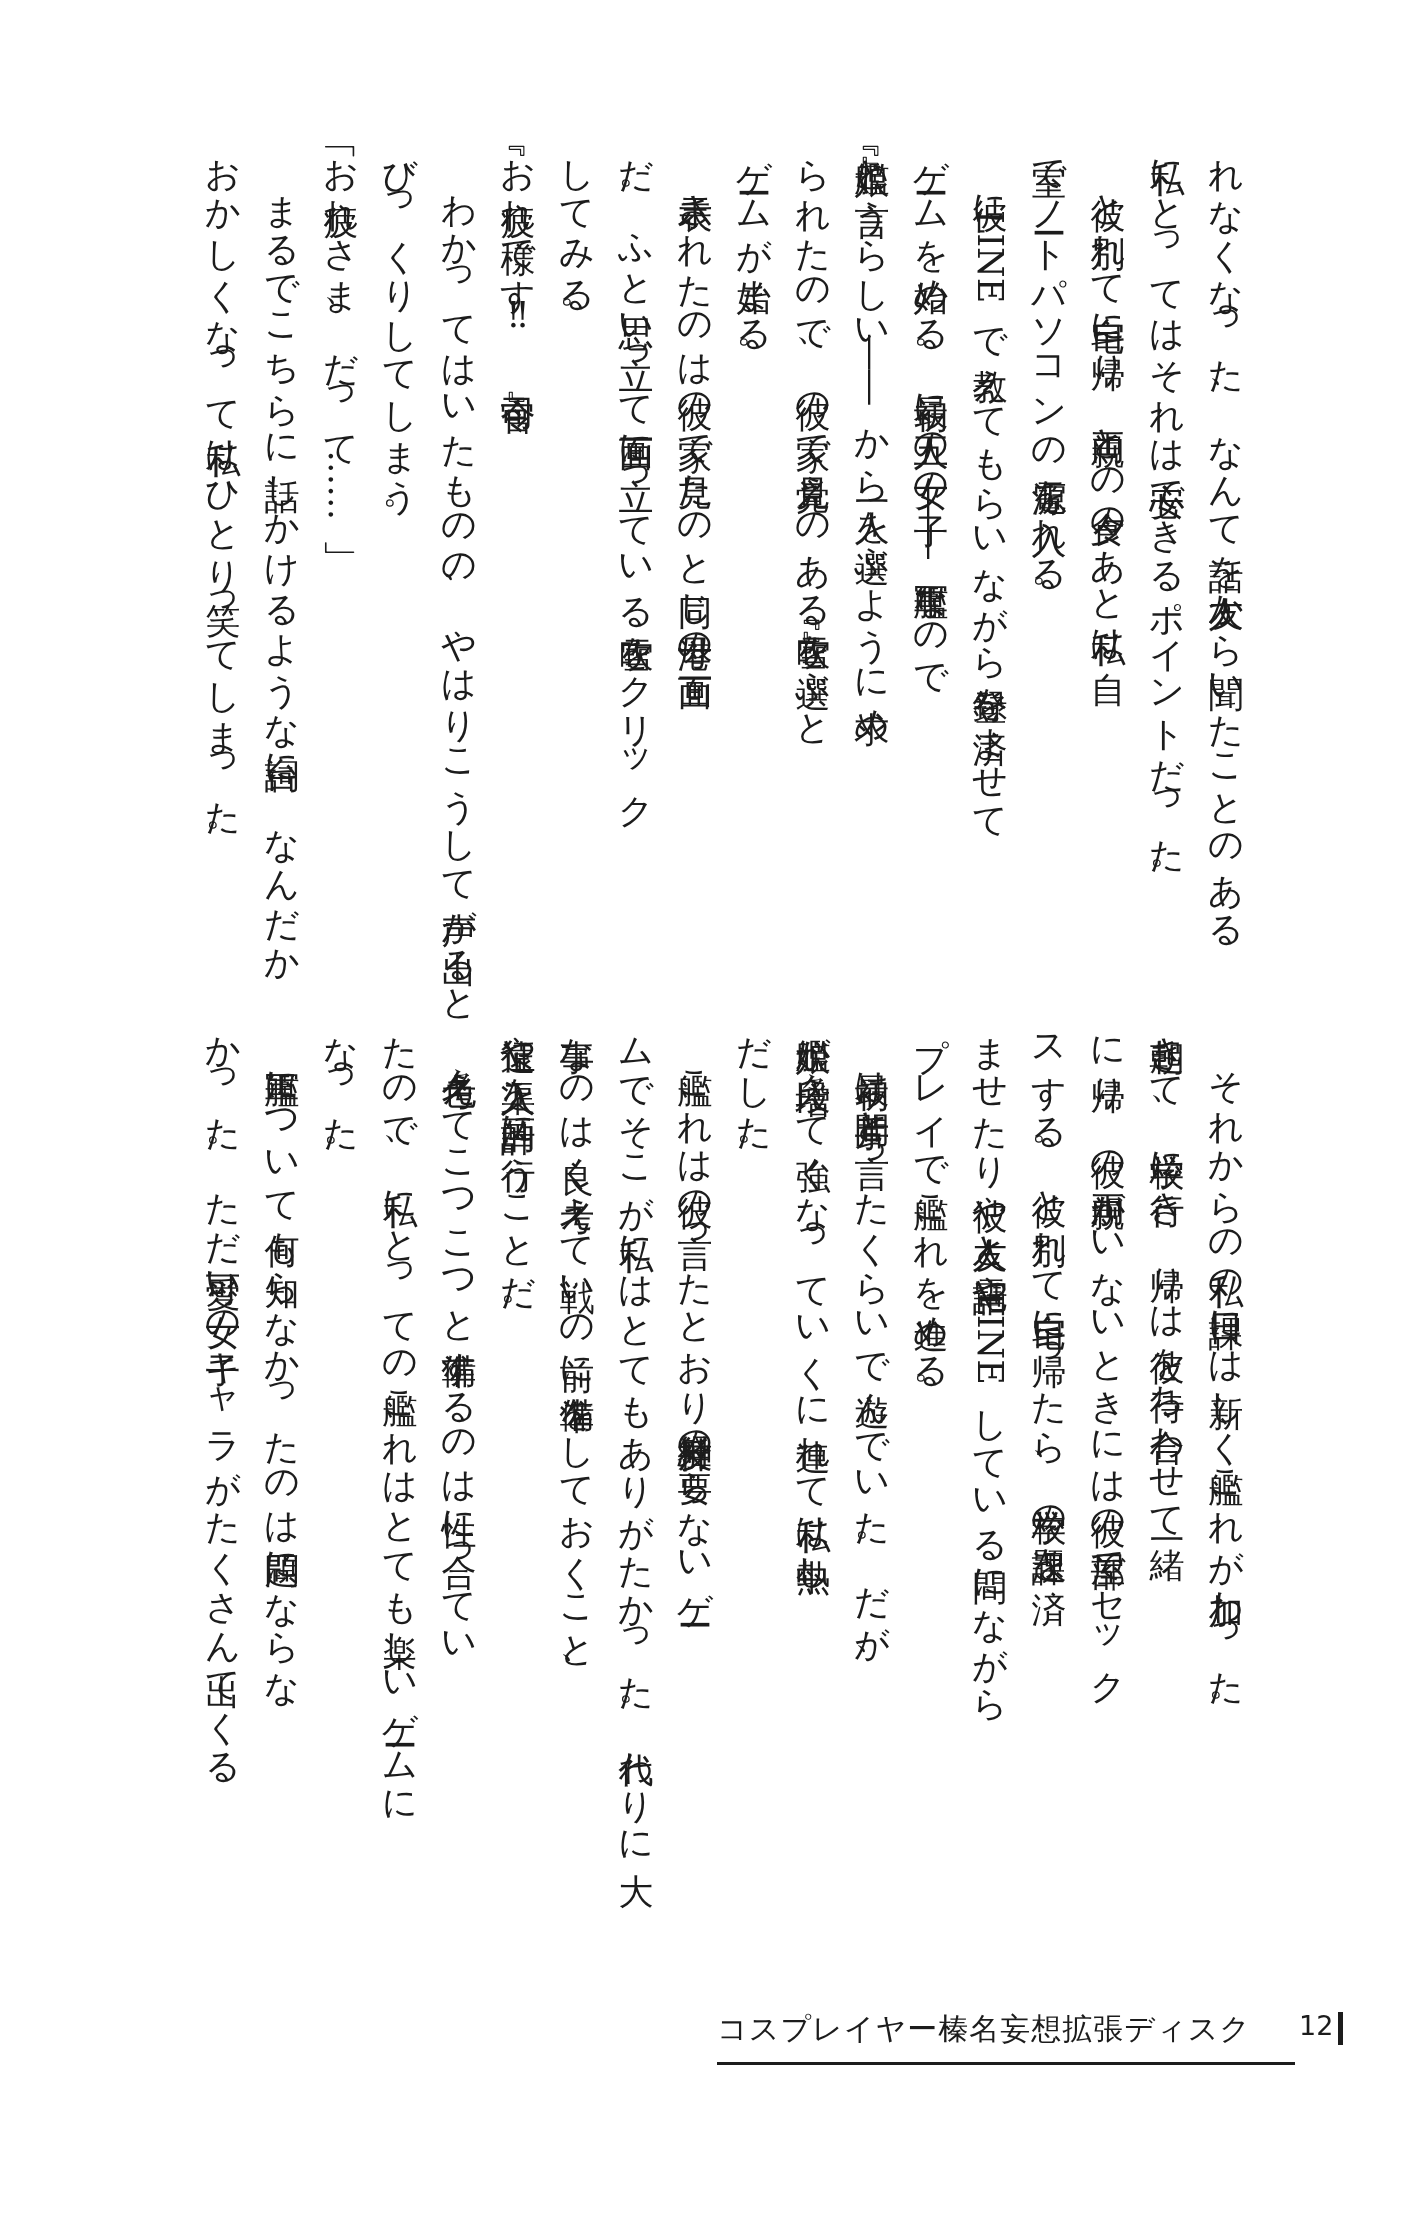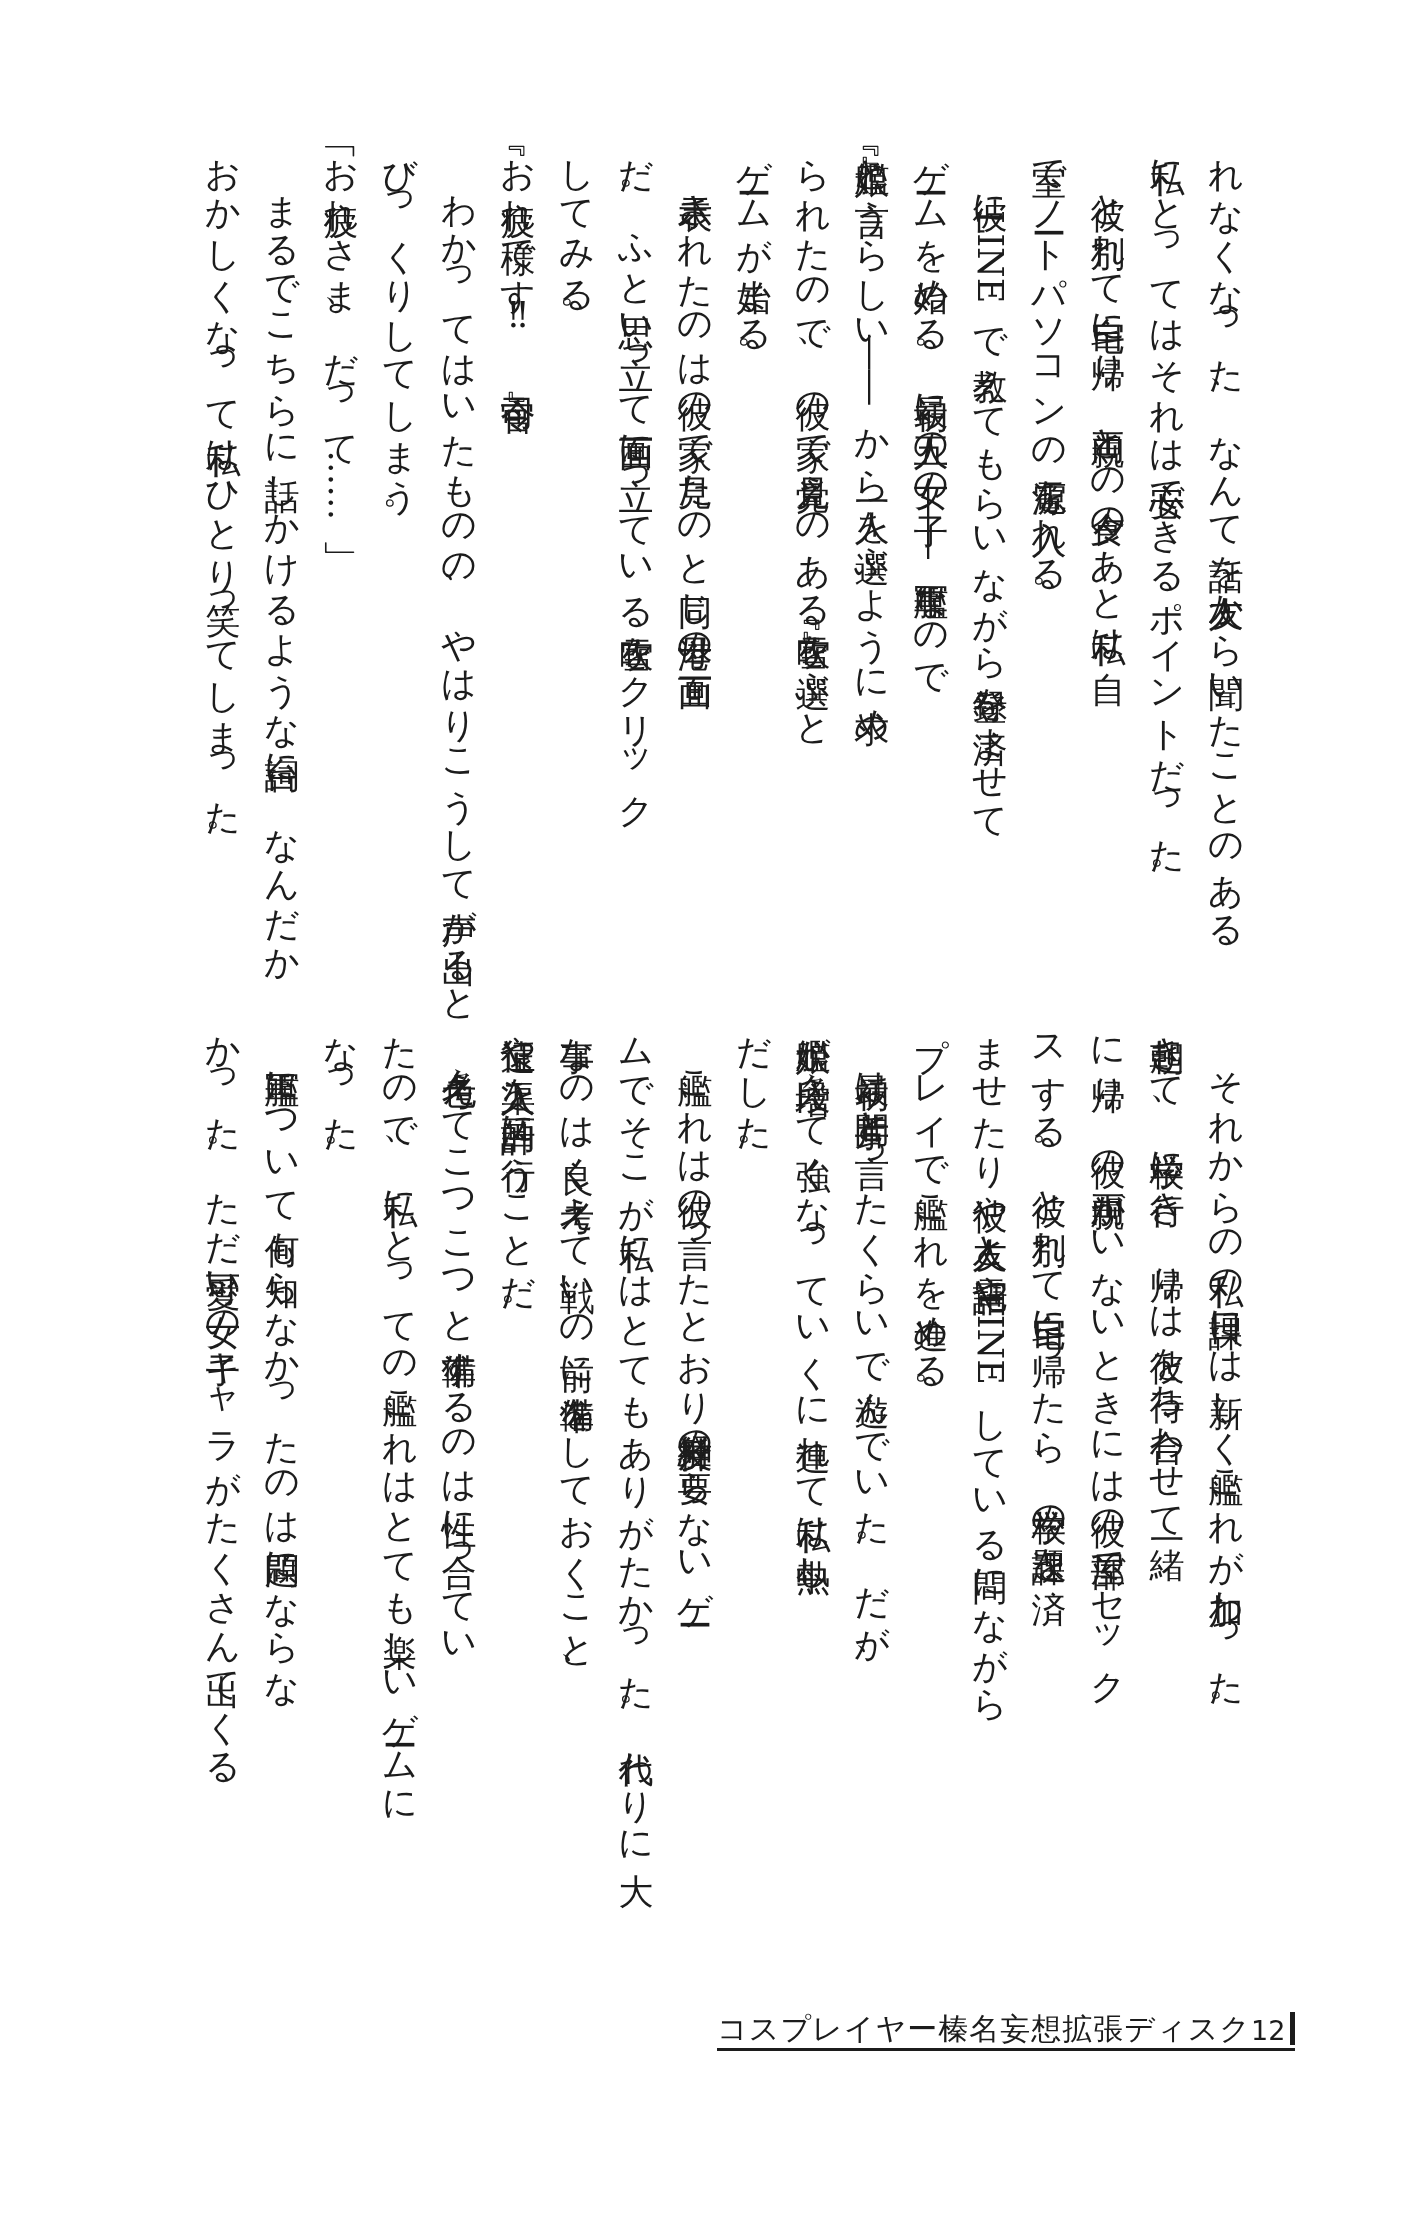--- a/index.html
+++ b/index.html
@@ -39,33 +39,33 @@
   }
   
   .footer {
     position: absolute;
     left: 717px;
     top: 2012px;
     width: 578px;
     display: flex;
     align-items: flex-end;
     border-bottom: 3px solid #1c1c1c;
-    padding-bottom: 3px;
+    padding-bottom: 17px;
     font-family: "DejaVu Sans", "Liberation Sans", sans-serif;
+    gap: 48px;
   }
   .footer-title {
     font-size: 30px;
     letter-spacing: 1px;
     line-height: 1.1;
     white-space: nowrap;
   }
   .footer-right {
     margin-left: auto;
     display: flex;
-    align-items: flex-end;
   }
   .footer-page-number {
     font-size: 27px;
     line-height: 1.05;
   }
   .footer-tick {
     width: 5px;
     height: 33px;
     background: #1c1c1c;
     margin-left: 5px;

